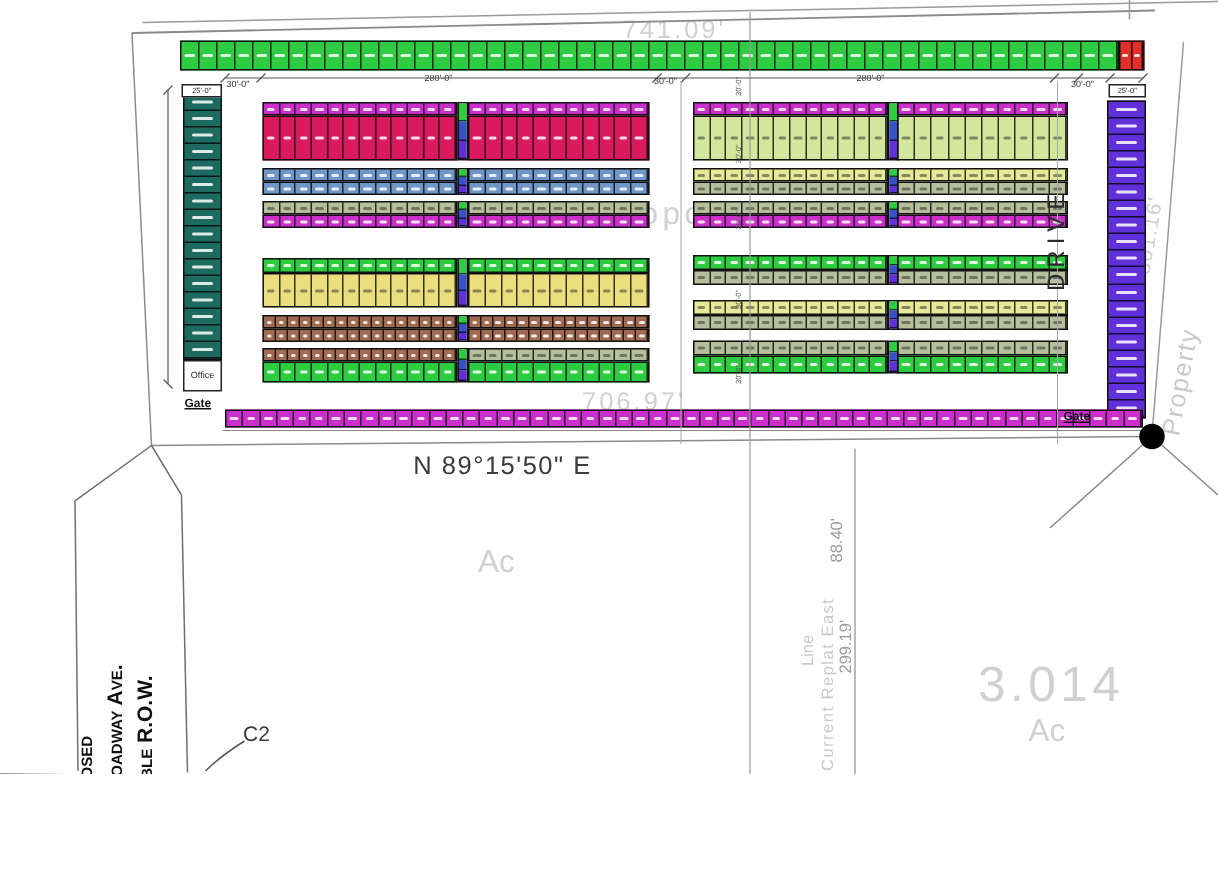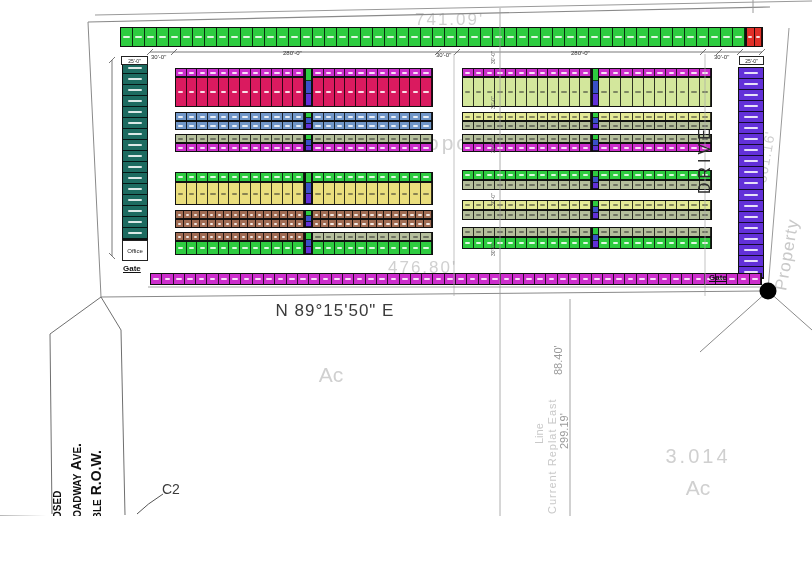--- a/index.html
+++ b/index.html
@@ -65,27 +65,27 @@
     <path d="M454,54 L454,296" stroke="#aaa" stroke-width="0.7" fill="none"></path>
     <path d="M500,8 L500,575" stroke="#999" stroke-width="0.8" fill="none"></path>
     <path d="M705,54 L705,296" stroke="#aaa" stroke-width="0.7" fill="none"></path>
     <path d="M570,299 L570,546" stroke="#999" stroke-width="0.9" fill="none"></path>
     <path d="M148,287 L763,287" stroke="#8a8a8a" stroke-width="0.8" fill="none"></path>
     <path d="M163,494 Q147,504 137,514" stroke="#555" stroke-width="1" fill="none"></path>
     <circle cx="768" cy="291" r="8.5" fill="#000"></circle>
   </svg>
 
   <div class="lbl faint" style="left:415px;top:10px;font-size:17px;letter-spacing:2px;">741.09'</div>
-  <div class="lbl faint" style="left:388px;top:258px;font-size:17px;letter-spacing:2px;">476.80'</div>
+  <div class="lbl faint" style="left:388px;top:258px;font-size:17px;letter-spacing:2px;">706.97'</div>
   <div class="lbl faint" style="left:400px;top:131px;font-size:21px;letter-spacing:3px;">Proposed</div>
   <div class="lbl faint" style="left:288px;top:360px;width:86px;text-align:center;line-height:30px;">
     <div style="font-size:21px;">Ac</div>
   </div>
   <div class="lbl faint" style="left:652px;top:440px;width:92px;text-align:center;line-height:32px;">
-    <div style="font-size:20px;letter-spacing:3px;">3.014</div>
+    <div style="font-size:33px;letter-spacing:3px;">3.014</div>
     <div style="font-size:21px;">Ac</div>
   </div>
   <div class="vrot80 faint" style="left:769px;top:168px;font-size:14px;letter-spacing:1px;color:#cfcfcf;">301.16'</div>
   <div class="vrot80 faint" style="left:791px;top:272px;font-size:17px;letter-spacing:1px;color:#c9c9c9;">Property</div>
   <div class="vrot" style="left:558px;top:502px;font-size:11px;letter-spacing:1px;color:#c9c9c9;z-index:2;">Current Replat East</div>
   <div class="vrot" style="left:545px;top:432px;font-size:11px;color:#c9c9c9;z-index:2;">Line</div>
 
   <div class="lbl" style="left:151px;top:54px;font-size:6px;">30'-0"</div>
   <div class="lbl" style="left:283px;top:50px;font-size:6px;">280'-0"</div>
   <div class="lbl" style="left:436px;top:52px;font-size:6px;">30'-0"</div>

